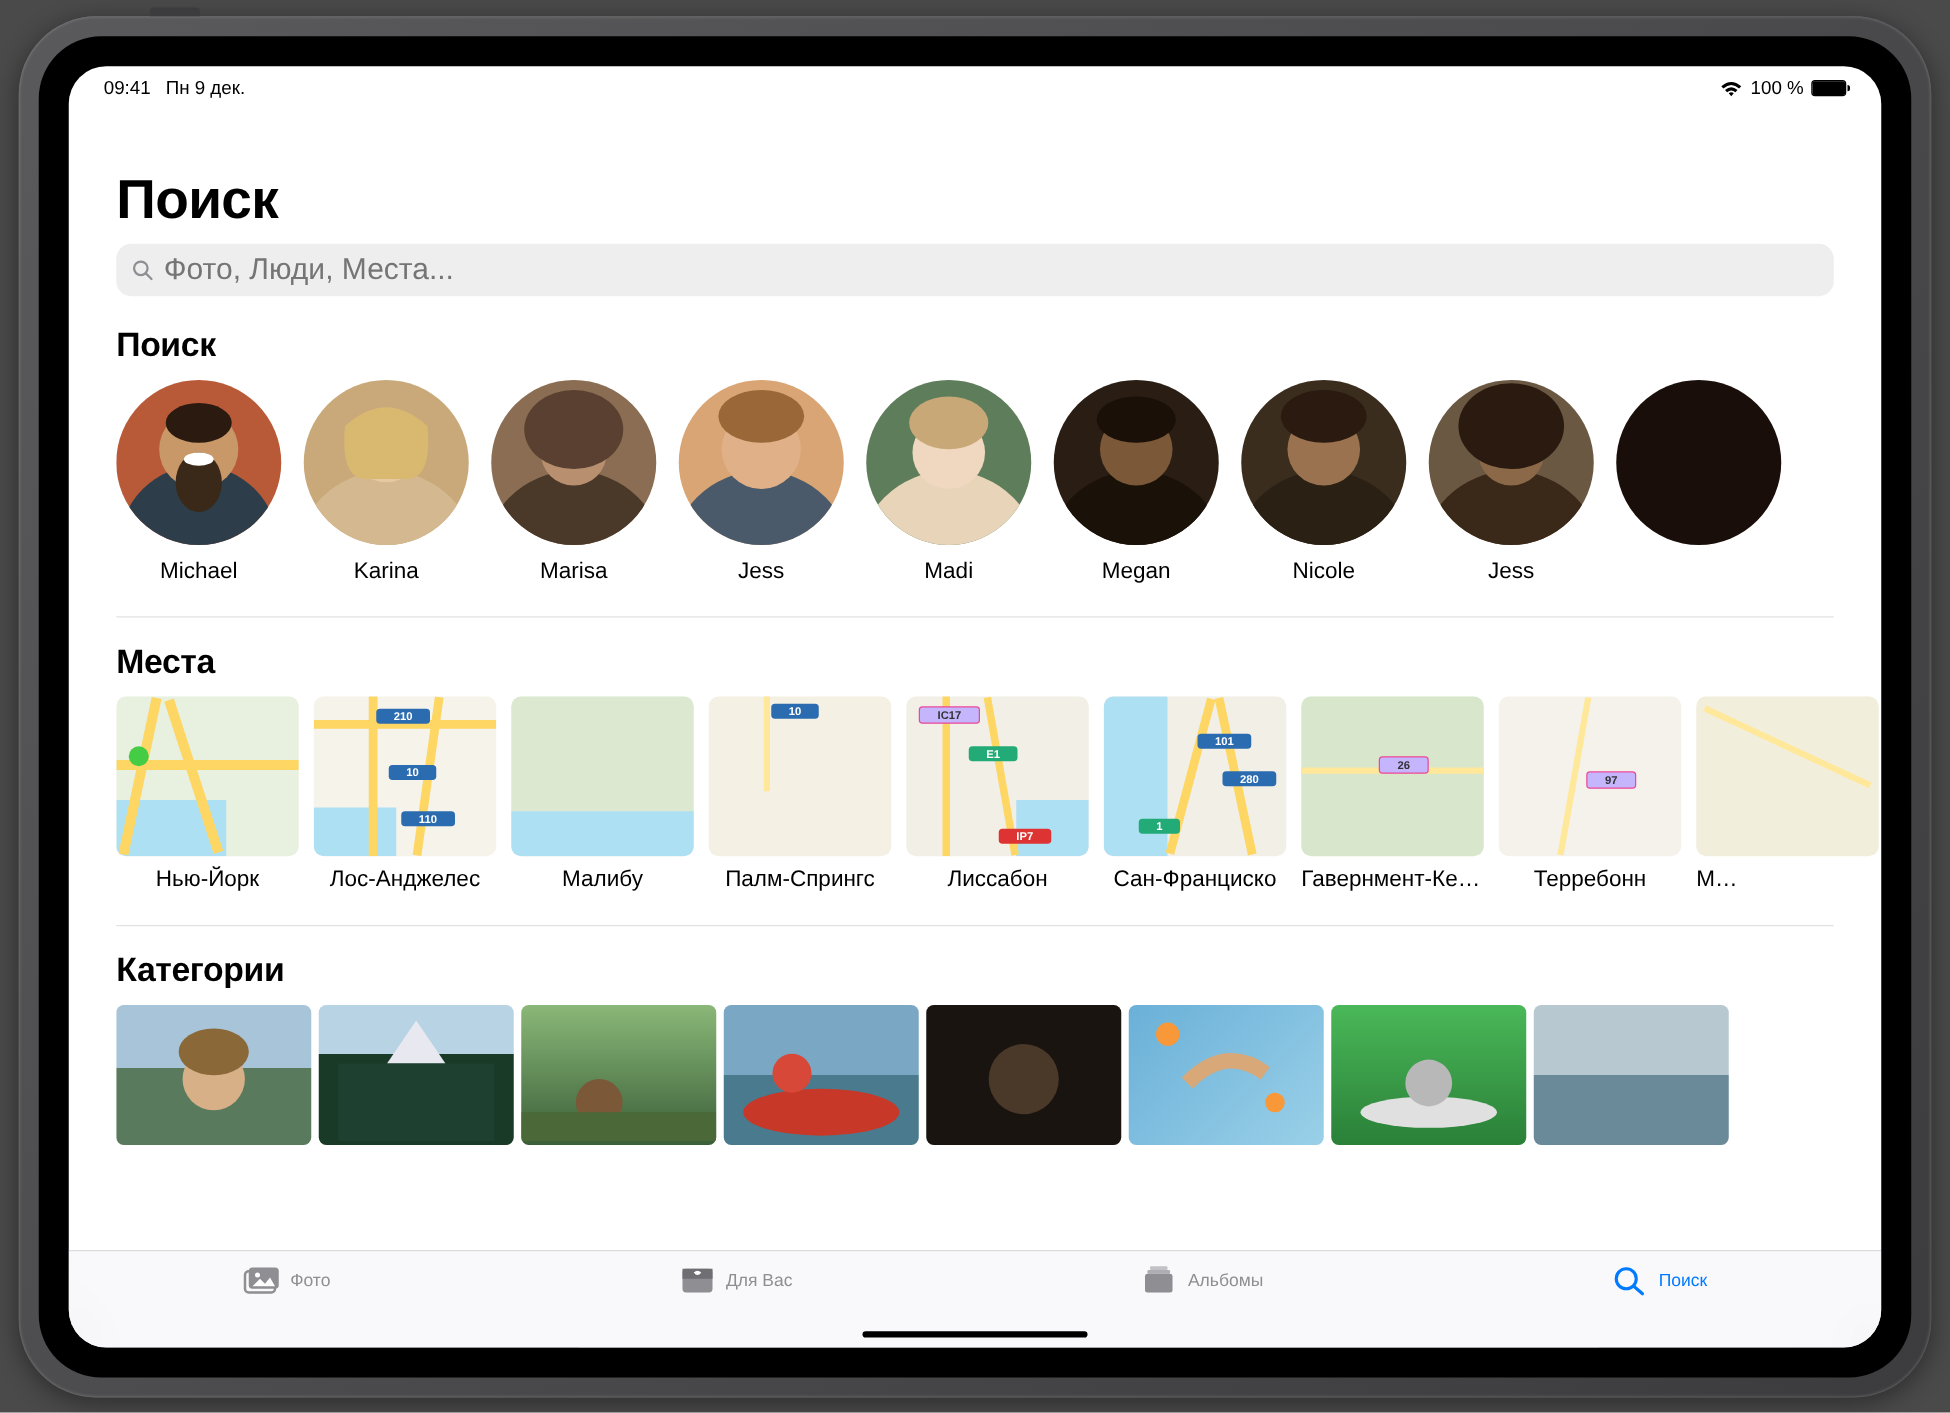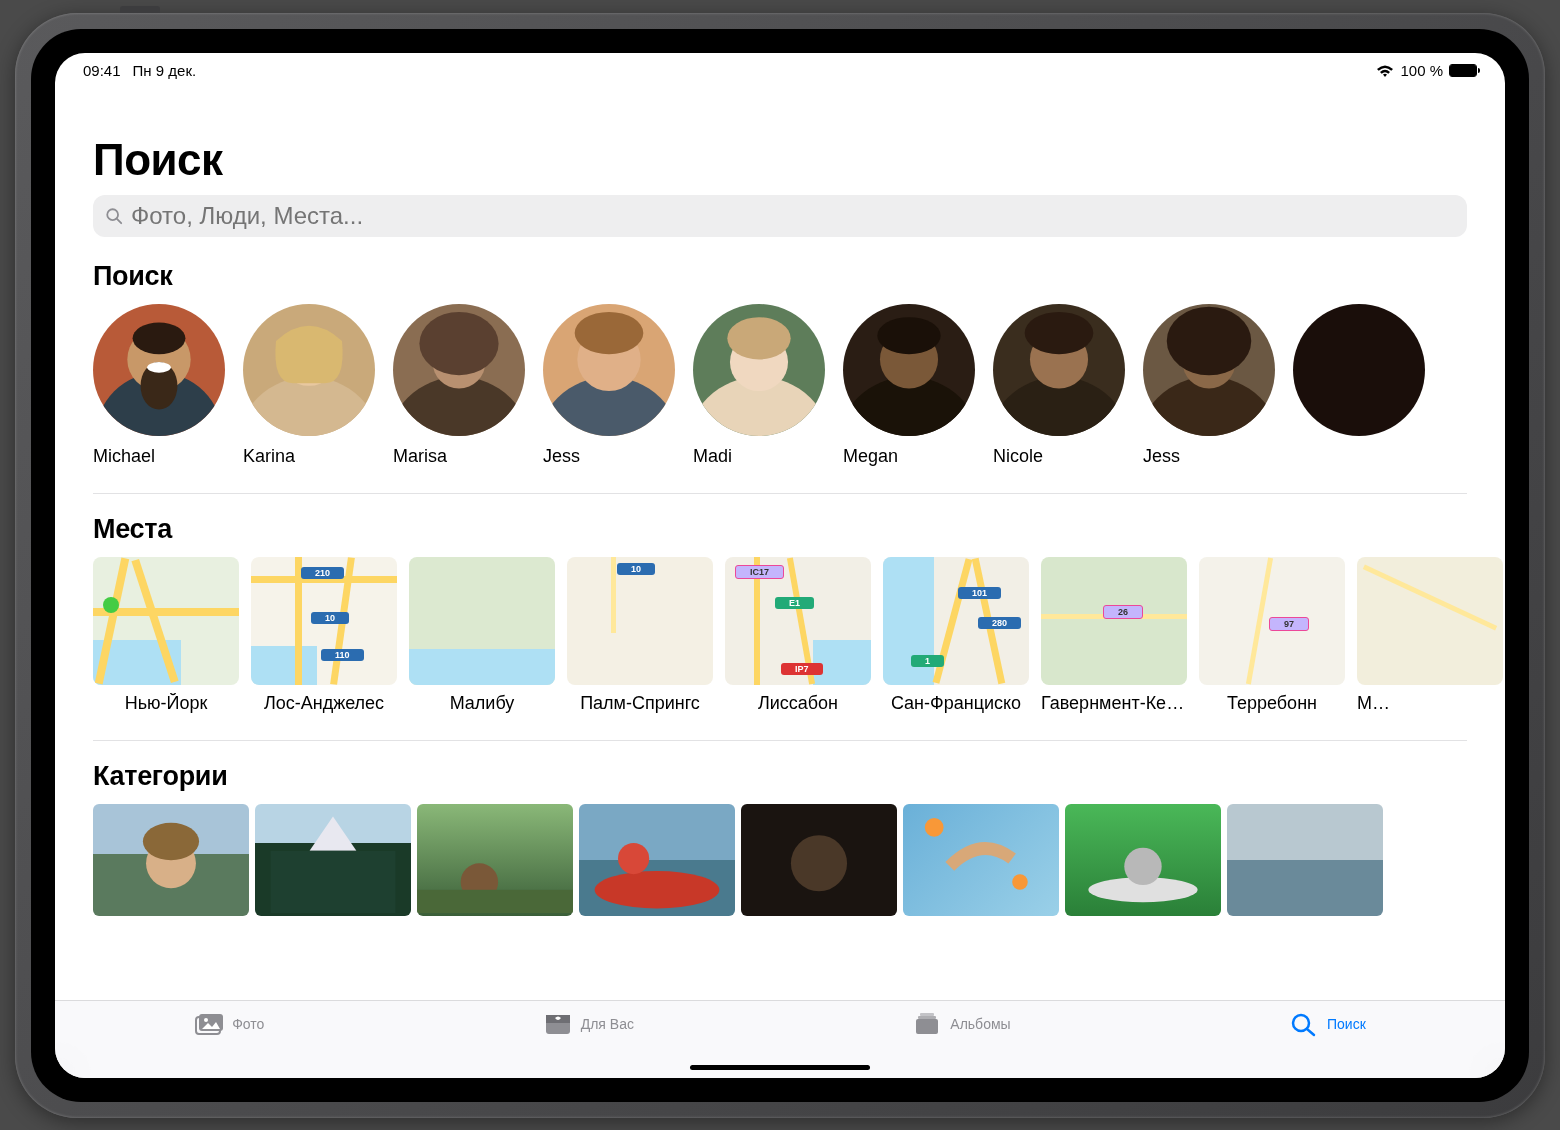--- a/index.html
+++ b/index.html
@@ -76,21 +76,21 @@
     font-size: 24px; color: #8e8e93; flex:1; margin-left:8px;
   }
   .search-icon-svg { width: 18px; height: 18px; }
 
   .section-header { font-size: 27px; font-weight: 700; margin-bottom: 12px; letter-spacing: -0.3px; }
 
   .row-scroll { display: flex; gap: 18px; overflow: hidden; padding-bottom: 8px; }
   .divider { height: 1px; background: #e2e2e4; margin: 18px 38px 20px 0; }
 
   
-  .person { width: 132px; cursor: pointer; flex-shrink: 0; }
+  .person { width: 132px; text-align: center; cursor: pointer; flex-shrink: 0; }
   .person .avatar {
     width: 132px; height: 132px; border-radius: 50%;
     display: flex; align-items: center; justify-content: center;
     overflow: hidden; margin-bottom: 10px;
   }
   .person .name { font-size: 18px; color:#000; }
 
   .avatar svg { width: 100%; height: 100%; }
 
   
@@ -300,21 +300,21 @@
             </div>
             <div class="pname">Палм-Спрингс</div>
           </div>
           <div class="place">
             <div class="map-thumb" style="background:#f2efe6">
               <div class="water" style="right:0;bottom:0;width:40%;height:35%"></div>
               <div class="road" style="left:20%;top:0;width:6px;height:100%"></div>
               <div class="road" style="left:50%;top:0;width:6px;height:100%;transform:rotate(-10deg)"></div>
               <div class="marker white" style="top:8px;left:10px">IC17</div>
               <div class="marker" style="top:40px;left:50px">E1</div>
-              <div class="marker red" style="bottom:10px;left:56px">IP7</div>
+              <div class="marker red" style="bottom:10px;left:74px">IP7</div>
             </div>
             <div class="pname">Лиссабон</div>
           </div>
           <div class="place">
             <div class="map-thumb" style="background:#f2efe6">
               <div class="water" style="left:0;top:0;width:35%;height:100%"></div>
               <div class="road" style="left:45%;top:0;width:7px;height:100%;transform:rotate(15deg)"></div>
               <div class="road" style="left:70%;top:0;width:7px;height:100%;transform:rotate(-12deg)"></div>
               <div class="marker blue" style="top:30px;left:75px">101</div>
               <div class="marker blue" style="top:60px;left:95px">280</div>

